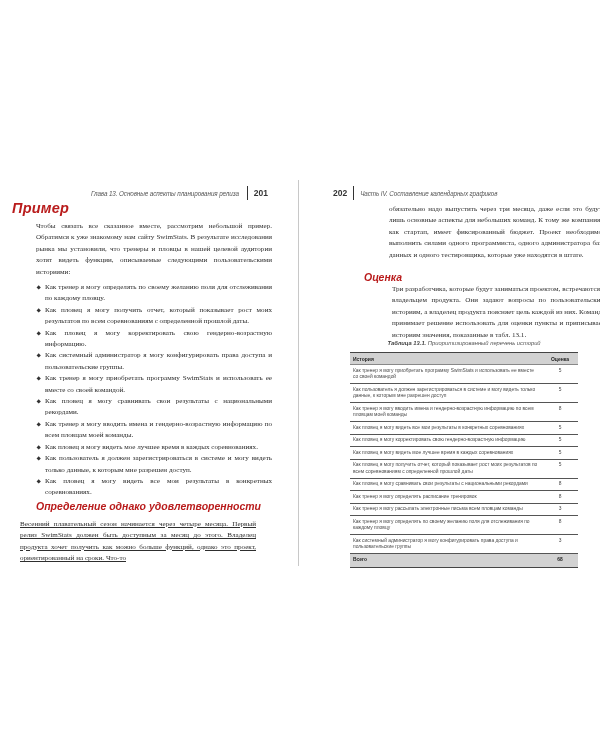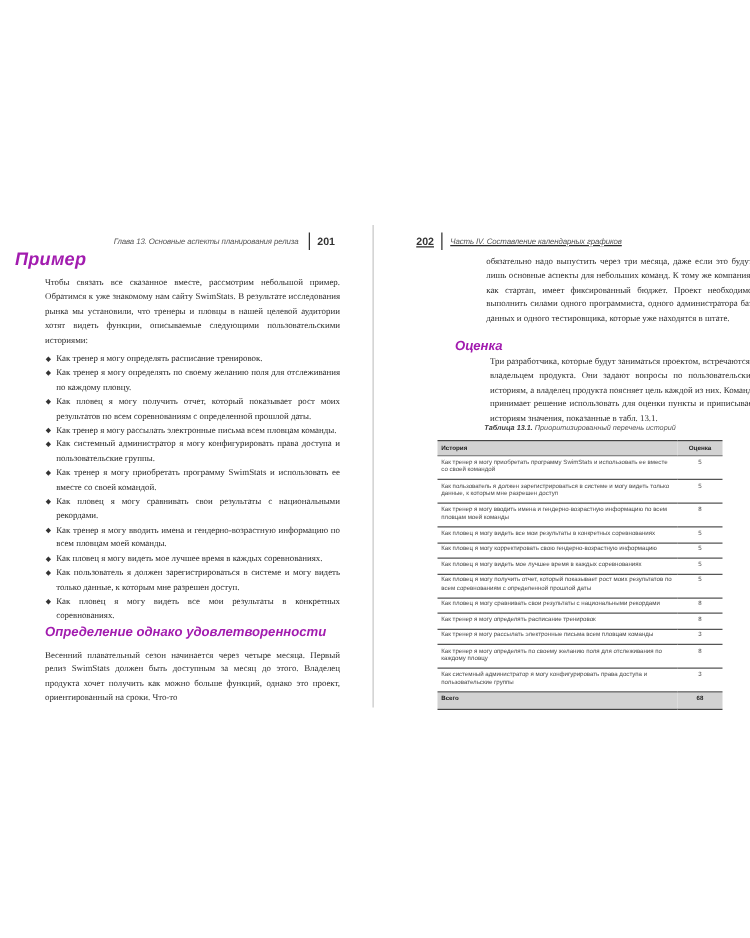--- a/index.html
+++ b/index.html
@@ -12,23 +12,23 @@
   .page { position: absolute; top: 0; }
   .page-left { left: 0; width: 298px; }
   .page-right { left: 300px; width: 300px; }
 
   .run-head { position: absolute; top: 186px; height: 14px; display: flex; align-items: center; font-family: "Liberation Sans", sans-serif; }
   .run-head .title { font-size: 6.3px; font-style: italic; color: #555; letter-spacing: -0.1px; }
   .run-head .num { font-size: 8.5px; font-weight: bold; color: #333; }
   .run-head .bar { width: 1px; height: 14px; background: #333; margin: 0 6px; }
   .page-left .run-head { right: 30px; }
   .page-left .run-head .title { margin-right: 2px; }
-  .page-right .run-head { left: 33px; text-decoration: underline; }
+  .page-right .run-head { left: 33px; }
 
-  h2 { font-family: "Liberation Sans", "DejaVu Sans", sans-serif; font-style: italic; font-weight: bold; margin: 0; color: #a21caf; }
+  h2 { font-family: "Liberation Sans", "DejaVu Sans", sans-serif; font-style: italic; font-weight: bold; margin: 0; color: #b91c1c; }
   .h-main { position: absolute; left: 12px; top: 200px; font-size: 14.5px; letter-spacing: 0.2px; }
   .h-sub { position: absolute; font-size: 10.5px; }
 
   .text { position: absolute; font-size: 7.1px; line-height: 11.4px; text-align: justify; color: #2e2e2e; }
   .text p { margin: 0; }
 
   ul.bullets { position: absolute; left: 36px; top: 282px; width: 236px; margin: 0; padding: 0; list-style: none; font-size: 7.1px; line-height: 11.4px; text-align: justify; }
   ul.bullets li { position: relative; padding-left: 9px; margin: 0; }
   ul.bullets li .dot { position: absolute; left: 1px; top: 4px; width: 3.4px; height: 3.4px; background: #333; transform: rotate(45deg); }
 
@@ -55,36 +55,35 @@
     <span class="num">201</span>
   </div>
 
   <h2 class="h-main">Пример</h2>
 
   <div class="text" style="left:36px; top:221px; width:236px;">
     <p>Чтобы связать все сказанное вместе, рассмотрим небольшой пример. Обратимся к уже знакомому нам сайту SwimStats. В результате исследования рынка мы установили, что тренеры и пловцы в нашей целевой аудитории хотят видеть функции, описываемые следующими пользовательскими историями:</p>
   </div>
 
   <ul class="bullets">
-    <li><span class="dot"></span><span>Как тренер я могу определять расписание тренировок.</span></li>
     <li><span class="dot"></span><span>Как тренер я могу определять по своему желанию поля для отслеживания по каждому пловцу.</span></li>
     <li><span class="dot"></span><span>Как пловец я могу получить отчет, который показывает рост моих результатов по всем соревнованиям с определенной прошлой даты.</span></li>
-    <li><span class="dot"></span><span>Как тренер я могу рассылать электронные письма всем пловцам команды.</span></li>
+    <li><span class="dot"></span><span>Как пловец я могу корректировать свою гендерно-возрастную информацию.</span></li>
     <li><span class="dot"></span><span>Как системный администратор я могу конфигурировать права доступа и пользовательские группы.</span></li>
     <li><span class="dot"></span><span>Как тренер я могу приобретать программу SwimStats и использовать ее вместе со своей командой.</span></li>
     <li><span class="dot"></span><span>Как пловец я могу сравнивать свои результаты с национальными рекордами.</span></li>
     <li><span class="dot"></span><span>Как тренер я могу вводить имена и гендерно-возрастную информацию по всем пловцам моей команды.</span></li>
     <li><span class="dot"></span><span>Как пловец я могу видеть мое лучшее время в каждых соревнованиях.</span></li>
     <li><span class="dot"></span><span>Как пользователь я должен зарегистрироваться в системе и могу видеть только данные, к которым мне разрешен доступ.</span></li>
     <li><span class="dot"></span><span>Как пловец я могу видеть все мои результаты в конкретных соревнованиях.</span></li>
   </ul>
 
   <h2 class="h-sub" style="left:36px; top:500px;">Определение однако удовлетворенности</h2>
 
-  <div class="text" style="left:36px; top:519px; width:236px;">
+  <div class="text" style="left:20px; top:519px; width:236px;text-decoration:underline;">
     <p>Весенний плавательный сезон начинается через четыре месяца. Первый релиз SwimStats должен быть доступным за месяц до этого. Владелец продукта хочет получить как можно больше функций, однако это проект, ориентированный на сроки. Что-то</p>
   </div>
 </div>
 
 <div class="page page-right">
   <div class="run-head">
     <span class="num">202</span>
     <span class="bar"></span>
     <span class="title">Часть IV. Составление календарных графиков</span>
   </div>

